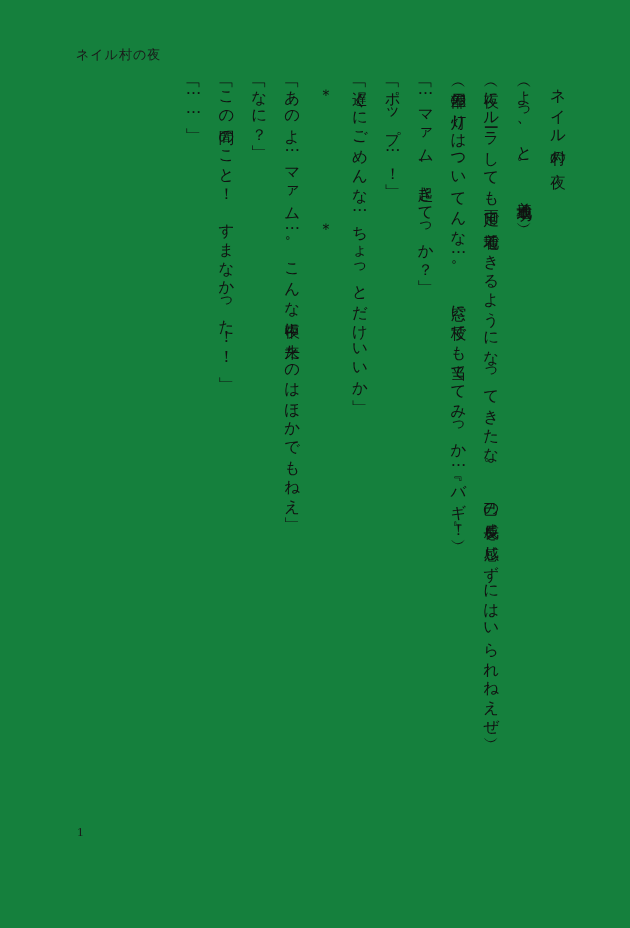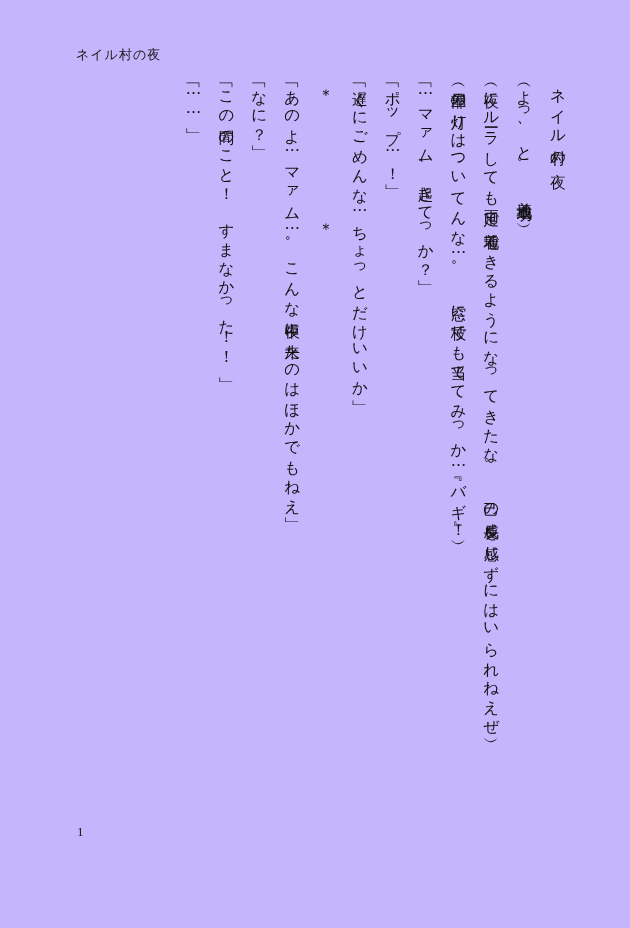--- a/index.html
+++ b/index.html
@@ -8,21 +8,21 @@
     background: #ffffff;
   }
   body {
     font-family: "Liberation Serif", "DejaVu Serif", serif;
     color: #000000;
   }
   #page {
     position: relative;
     width: 630px;
     height: 928px;
-    background: #c4b5fd;
+    background: #15803d;
     overflow: hidden;
     box-sizing: border-box;
   }
   
   .running-header {
     position: absolute;
     top: 46px;
     left: 76px;
     font-size: 13px;
     letter-spacing: 1px;

